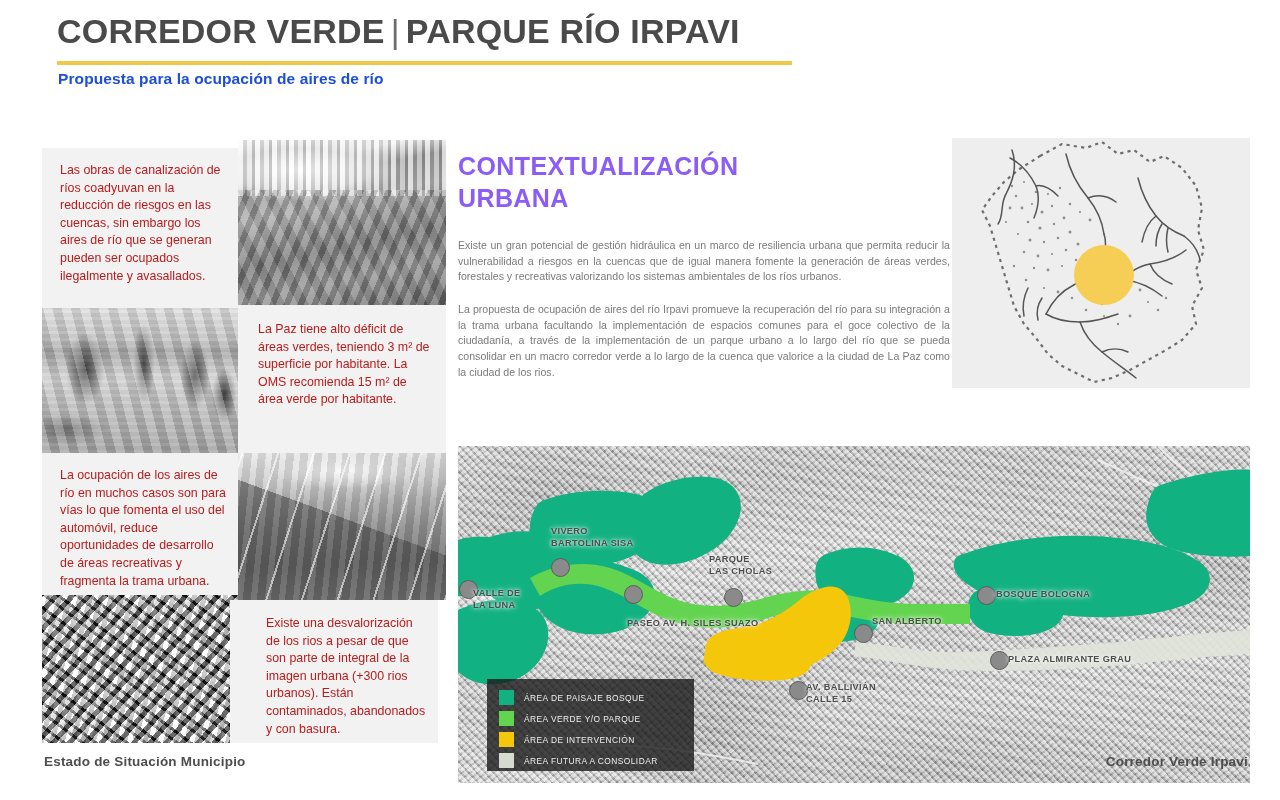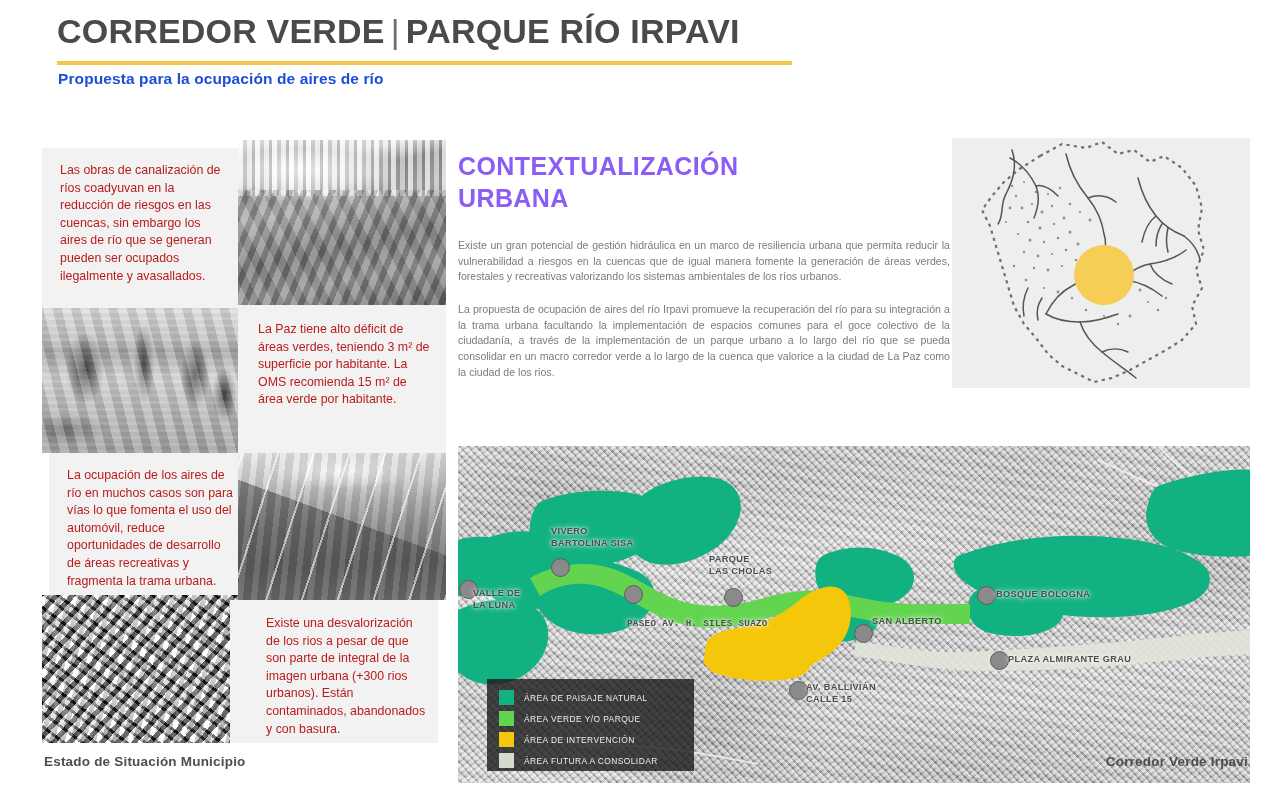--- a/index.html
+++ b/index.html
@@ -31,21 +31,21 @@
   .mosaic{position:absolute;left:42px;top:140px;width:404px;height:603px;}
   .cell{position:absolute;overflow:hidden;}
   .cell.txt{background:#f2f2f2;}
   .cell.txt p{
     margin:0;font-size:12.4px;line-height:1.42;color:#b91c1c;
   }
   .c1{left:0;top:8px;width:196px;height:160px;padding:14px 14px 0 18px;box-sizing:border-box;}
   .c2{left:196px;top:0px;width:208px;height:165px;}
   .c3{left:0;top:168px;width:196px;height:145px;}
   .c4{left:196px;top:165px;width:208px;height:150px;padding:16px 12px 0 20px;box-sizing:border-box;}
-  .c5{left:7px;top:313px;width:196px;height:142px;padding:14px 10px 0 18px;box-sizing:border-box;}
+  .c5{left:0;top:313px;width:196px;height:142px;padding:14px 10px 0 18px;box-sizing:border-box;}
   .c6{left:196px;top:313px;width:208px;height:147px;}
   .c7{left:0;top:455px;width:196px;height:148px;}
   .c8{left:188px;top:460px;width:208px;height:143px;padding:15px 12px 0 36px;box-sizing:border-box;}
 
   
   .photo{width:100%;height:100%;position:relative;filter:grayscale(1) contrast(1.05);}
 
   .ph-landslide{
     background:
       radial-gradient(ellipse 70% 28% at 30% 18%, #f4f4f2 0%, #cfcfcc 45%, transparent 70%),
@@ -402,33 +402,33 @@
       <span>BARTOLINA SISA</span>
     </div>
     <div class="mlabel" style="left:15px;top:142px;">
       <span>VALLE DE</span><br>
       <span>LA LUNA</span>
     </div>
     <div class="mlabel" style="left:251px;top:108px;">
       <span>PARQUE</span><br>
       <span>LAS CHOLAS</span>
     </div>
-    <div class="mlabel" style="left:169px;top:172px;font-family:Liberation Mono, monospace;">PASEO AV. H. SILES SUAZO</div>
+    <div class="mlabel" style="left:169px;top:172px;">PASEO AV. H. SILES SUAZO</div>
     <div class="mlabel" style="left:414px;top:170px;">SAN ALBERTO</div>
     <div class="mlabel" style="left:538px;top:143px;">BOSQUE BOLOGNA</div>
     <div class="mlabel" style="left:550px;top:208px;">PLAZA ALMIRANTE GRAU</div>
     <div class="mlabel" style="left:348px;top:236px;">
       <span>AV. BALLIVIÁN</span><br>
       <span>CALLE 15</span>
     </div>
 
     <div class="legend">
       <div class="legend-row">
         <span class="swatch" style="background:#12b182"></span>
-        <span class="legend-label">ÁREA DE PAISAJE NATURAL</span>
+        <span class="legend-label">ÁREA DE PAISAJE BOSQUE</span>
       </div>
       <div class="legend-row">
         <span class="swatch" style="background:#63d44f"></span>
         <span class="legend-label">ÁREA VERDE Y/O PARQUE</span>
       </div>
       <div class="legend-row">
         <span class="swatch" style="background:#f5c70a"></span>
         <span class="legend-label">ÁREA DE INTERVENCIÓN</span>
       </div>
       <div class="legend-row">

